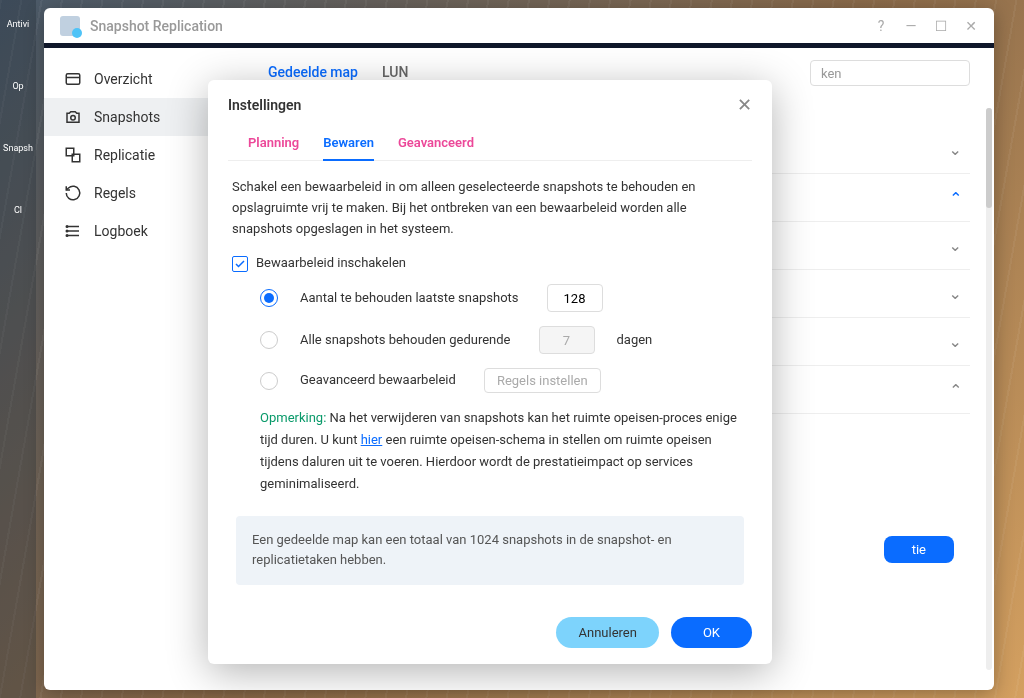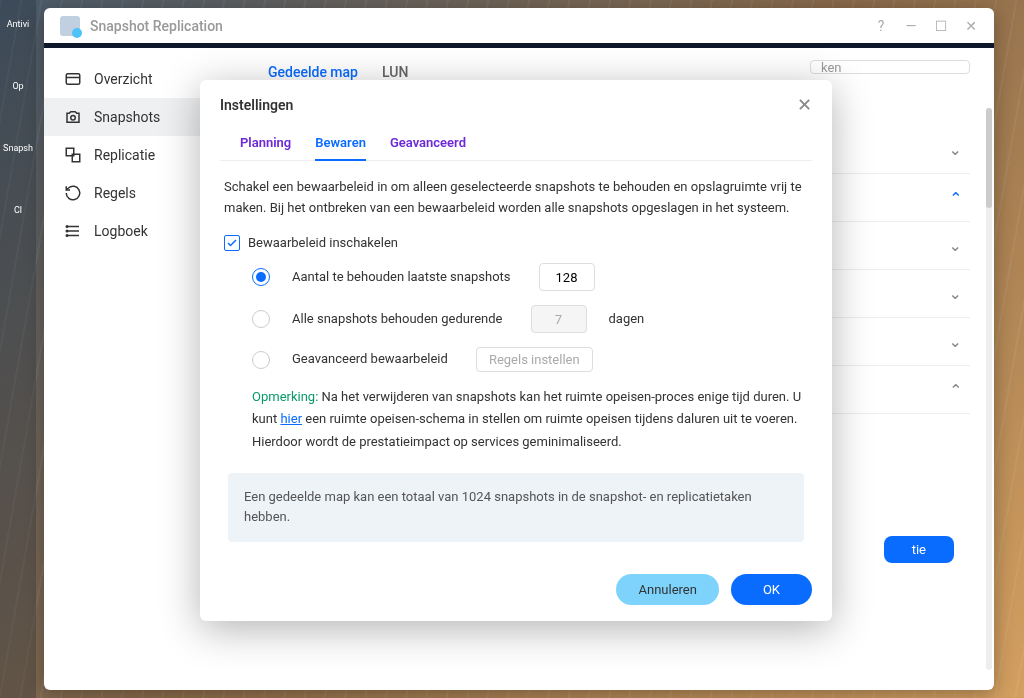--- a/index.html
+++ b/index.html
@@ -16,42 +16,42 @@
 .titlebar-ctrl { width: 14px; height: 14px; color: #aaa; cursor: pointer; display: flex; align-items: center; justify-content: center; font-size: 14px; }
 .main-body { flex: 1; display: flex; overflow: hidden; }
 .sidebar { width: 200px; padding: 12px 0; }
 .sidebar-item { display: flex; align-items: center; padding: 10px 20px; font-size: 14px; color: #333; cursor: pointer; gap: 12px; }
 .sidebar-item.active { background: #eef0f2; }
 .sidebar-icon { width: 18px; height: 18px; display: flex; align-items: center; justify-content: center; }
 .content { flex: 1; padding: 12px 24px; position: relative; overflow: hidden; }
 .tabs { display: flex; gap: 24px; margin-bottom: 20px; }
 .tab { font-size: 14px; color: #666; padding: 4px 0; cursor: pointer; font-weight: 500; }
 .tab.active { color: #0a6cff; border-bottom: 2px solid #0a6cff; }
-.search-box { position: absolute; right: 24px; top: 12px; width: 160px; height: 14px; border: 1px solid #ddd; border-radius: 4px; padding: 0 10px; font-size: 13px; color: #999; display: flex; align-items: center; }
+.search-box { position: absolute; right: 24px; top: 12px; width: 160px; height: 14px; border: 1px solid #ddd; border-radius: 4px; padding: 12px 10px; font-size: 13px; color: #999; display: flex; align-items: center; }
 .list { margin-top: 40px; }
 .list-item { display: flex; align-items: center; padding: 14px 8px; border-bottom: 1px solid #eee; cursor: pointer; }
 .chevron { margin-left: auto; color: #888; transform: rotate(0deg); transition: transform 0.2s; }
 .chevron.open { transform: rotate(180deg); color: #0a6cff; }
 .scrollbar { position: absolute; right: 2px; top: 60px; bottom: 20px; width: 6px; background: #eee; border-radius: 3px; }
 .scrollbar-thumb { position: absolute; top: 0; left: 0; right: 0; height: 100px; background: #ccc; border-radius: 3px; }
 .bottom-action { position: absolute; right: 40px; top: 488px; }
 .btn-blue { background: #0a6cff; color: #fff; border: none; padding: 6px 28px; border-radius: 8px; font-size: 13px; cursor: pointer; }
 .details { padding: 8px 0 8px 60px; font-size: 13px; color: #555; }
 .details-row { display: flex; padding: 4px 0; }
 .details-label { width: 150px; }
 .photo-row { display: flex; align-items: center; gap: 10px; padding: 12px 8px 0 20px; font-size: 14px; }
 .folder-icon { width: 18px; height: 14px; background: #888; border-radius: 2px; position: relative; }
 .photo-name { font-weight: 600; color: #333; }
 .photo-link { color: #0a6cff; text-decoration: underline; }
-.modal { position: absolute; left: 200px; top: 80px; width: 632px; background: #fff; border-radius: 6px; box-shadow: 0 8px 40px rgba(0,0,0,0.3); display: flex; flex-direction: column; justify-content: space-between; }
+.modal { position: absolute; left: 208px; top: 80px; width: 564px; background: #fff; border-radius: 6px; box-shadow: 0 8px 40px rgba(0,0,0,0.3); display: flex; flex-direction: column; justify-content: space-between; }
 .modal-header { display: flex; align-items: center; padding: 14px 20px 10px; }
 .modal-title { font-size: 14px; font-weight: 600; color: #333; flex: 1; }
 .modal-close { color: #888; cursor: pointer; font-size: 18px; }
 .modal-tabs { display: flex; gap: 24px; padding: 0 20px; border-bottom: 1px solid #eee; margin: 0 20px; }
-.modal-tab { font-size: 13px; font-weight: 600; color: #6d28d9; padding: 10px 0; cursor: pointer; }
+.modal-tab { font-size: 13px; font-weight: 600; color: #ec4899; padding: 10px 0; cursor: pointer; }
 .modal-tab.active { color: #0a6cff; position: relative; }
 .modal-tab.active::after { content: ''; position: absolute; left: 0; right: 0; bottom: -1px; height: 2px; background: #0a6cff; }
 .modal-body { padding: 16px 24px; font-size: 13px; color: #333; line-height: 1.6; }
 .modal-desc { margin-bottom: 14px; }
 .check-row { display: flex; align-items: center; gap: 8px; margin-bottom: 10px; }
 .checkbox { width: 16px; height: 16px; border: 1px solid #0a6cff; border-radius: 2px; display: flex; align-items: center; justify-content: center; cursor: pointer; }
 .checkbox svg { width: 12px; height: 12px; }
 .radio-group { padding-left: 28px; }
 .radio-row { display: flex; align-items: center; gap: 22px; margin-bottom: 14px; }
 .radio { width: 18px; height: 18px; border: 1px solid #ccc; border-radius: 50%; display: flex; align-items: center; justify-content: center; cursor: pointer; flex-shrink: 0; }

